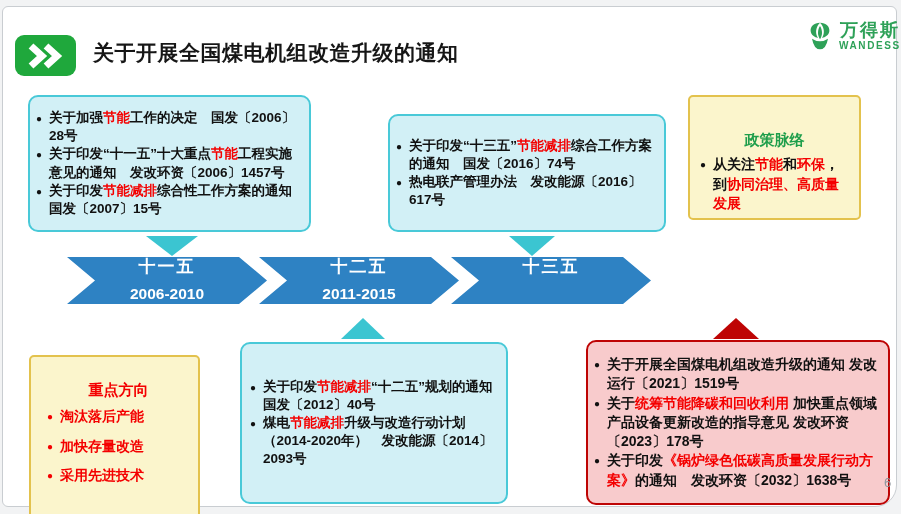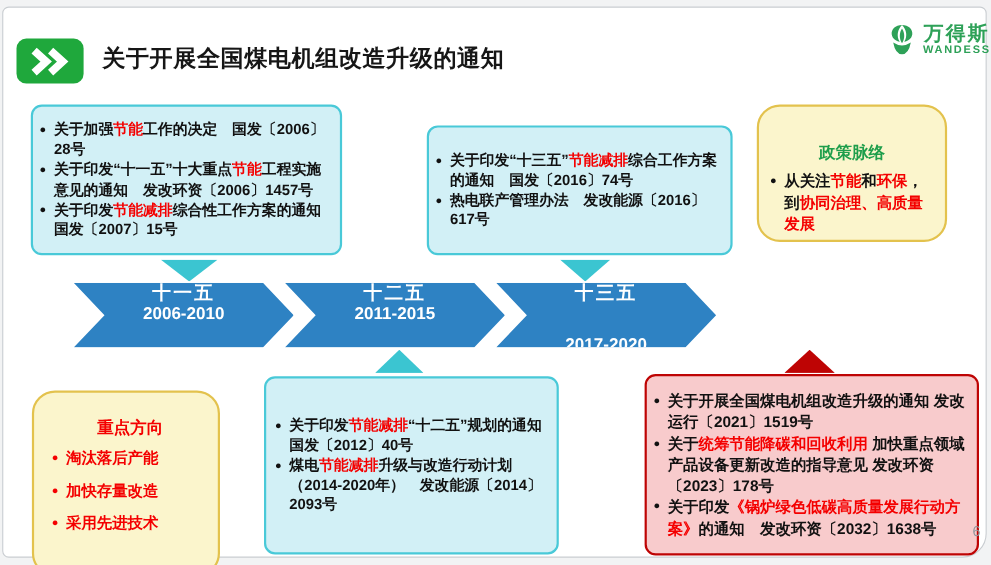--- a/index.html
+++ b/index.html
@@ -33,40 +33,40 @@
   .pbox{position:absolute;box-sizing:border-box;color:#111;font-weight:bold;}
   .cyanbox{
     background:var(--cyan_fill,#D2F0F6);
     border:2px solid var(--cyan_border,#49C9D8);
     border-radius:10px;font-size:13.5px;line-height:1.34;
     padding:6px 5px 6px 6px;display:flex;flex-direction:column;justify-content:center;
   }
   .yellowbox{
     background:var(--yellow_fill,#FBF5CC);
     border:2px solid var(--yellow_border,#E3C24D);
-    border-radius:21px;font-size:14px;line-height:1.4;
+    border-radius:5px;font-size:14px;line-height:1.4;
   }
   .pinkbox{
     background:var(--pink_fill,#F8CBCC);
     border:2px solid var(--dark_red,#BE0404);
     border-radius:10px;font-size:14px;line-height:1.38;
     padding:6px 6px;display:flex;flex-direction:column;justify-content:center;
   }
   .bullet{display:flex;align-items:flex-start;}
   .bullet .dot{flex:0 0 13px;font-size:10px;padding-top:3px;color:#111;}
   .bullet .txt{flex:1;}
   .red{color:var(--text_red,#F40000);}
   .red-dots .bullet .dot{color:var(--text_red,#F40000);}
   .box-title{text-align:center;font-weight:bold;}
   
   .chev{
-    position:absolute;top:250px;width:200px;height:59px;
+    position:absolute;top:250px;width:200px;height:47px;
     background:var(--accent_blue,#2E82C3);
     clip-path:polygon(0 0,172px 0,100% 50%,172px 100%,0 100%,28px 50%);
-    color:#fff;display:flex;flex-direction:column;align-items:center;justify-content:flex-start;
+    color:#fff;display:flex;flex-direction:column;align-items:center;justify-content:space-between;
     font-weight:bold;text-align:center;
   }
   .chev .l1{font-size:17px;line-height:1.2;letter-spacing:2px;}
   .chev .l2{font-size:15.5px;line-height:1.2;}
   
   .tri{position:absolute;}
   .tri-down{clip-path:polygon(0 0,100% 0,50% 100%);background:var(--cyan,#3BC5D1);}
   .tri-up{clip-path:polygon(50% 0,0 100%,100% 100%);background:var(--cyan,#3BC5D1);}
   .tri-up.dark{background:var(--dark_red,#BE0404);}
   .pagenum{position:absolute;left:881px;top:468px;font-size:13px;color:#8f979e;}

